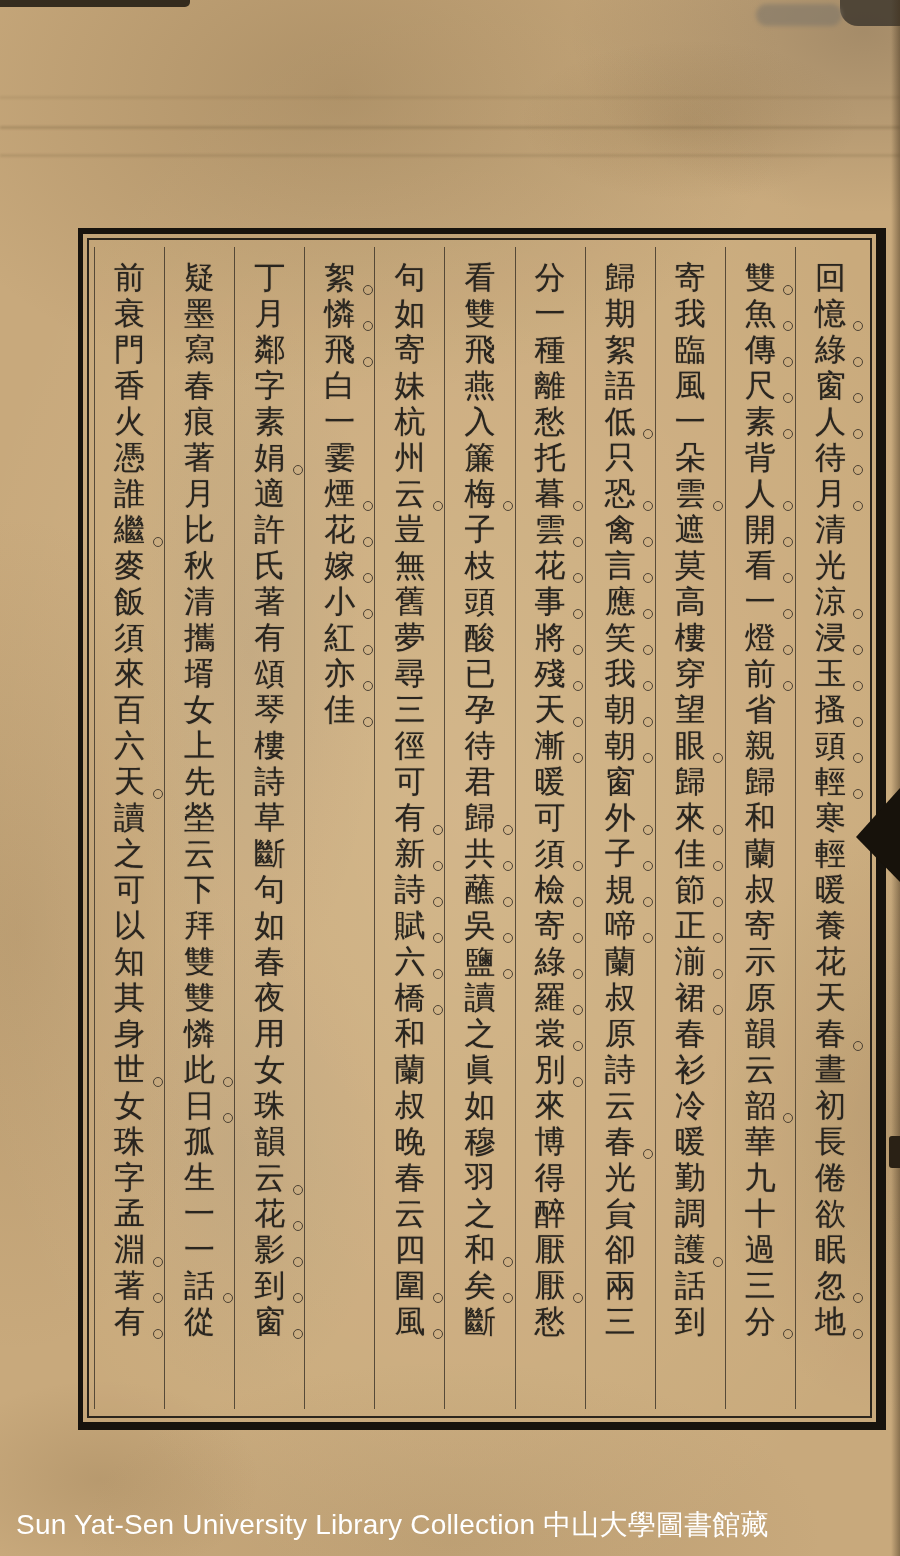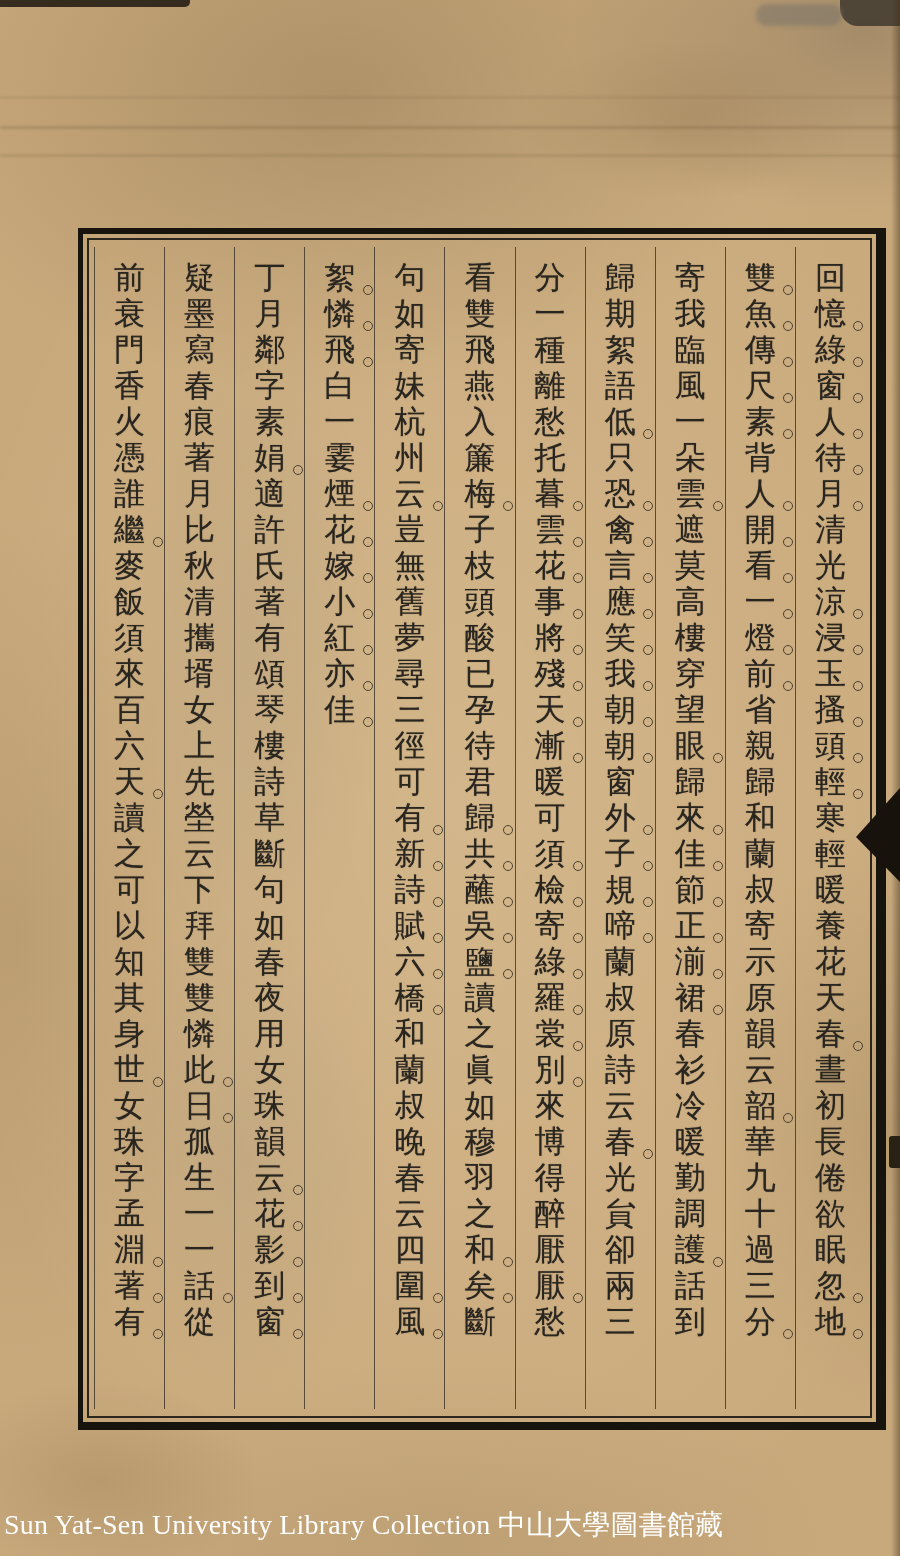--- a/index.html
+++ b/index.html
@@ -56,22 +56,22 @@
     border:1.6px solid rgba(62,53,42,0.9);border-radius:50%;
   }
 
   .tab-mark{
     position:absolute;right:0;top:788px;width:44px;height:94px;background:#17120b;
     clip-path:polygon(100% 0, 100% 100%, 0 52%);
   }
   .edge-mark{position:absolute;right:0;top:1136px;width:11px;height:32px;background:#2a2115;border-radius:3px 0 0 3px;}
 
   .watermark{
-    position:absolute;left:4px;top:1506px;
-    font-family:Liberation Serif, serif;
+    position:absolute;left:16px;top:1506px;
+    font-family:Liberation Sans, sans-serif;
     font-size:28px;color:#ffffff;letter-spacing:0.2px;white-space:nowrap;
   }
 </style>
 </head>
 <body>
 
 <div class="paper"></div>
 
 <div class="crease" style="top:126px;"></div>
 <div class="crease" style="top:154px;opacity:.7;"></div>

